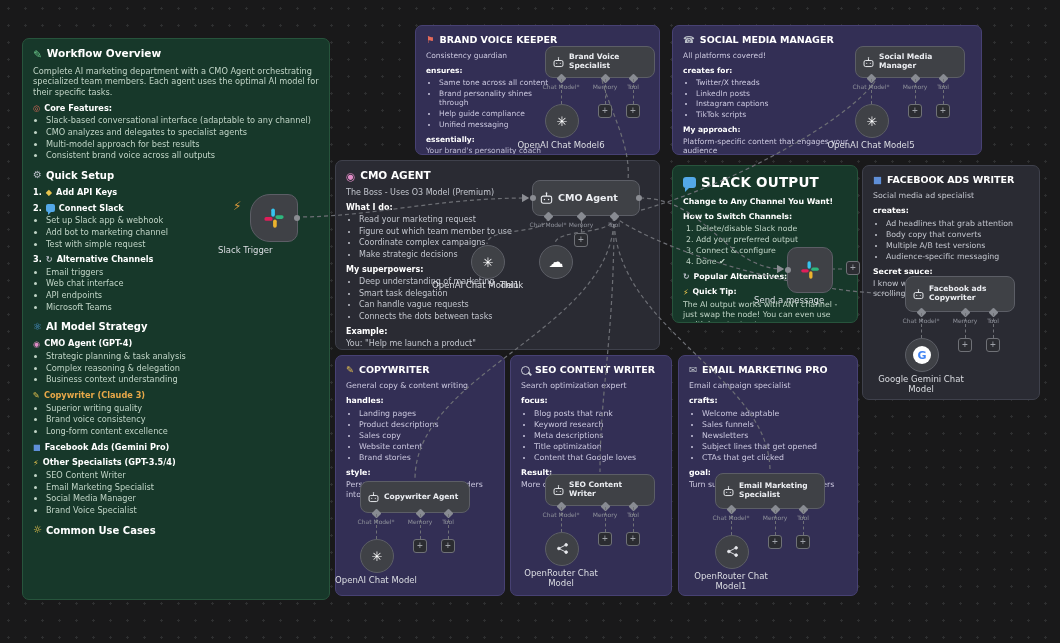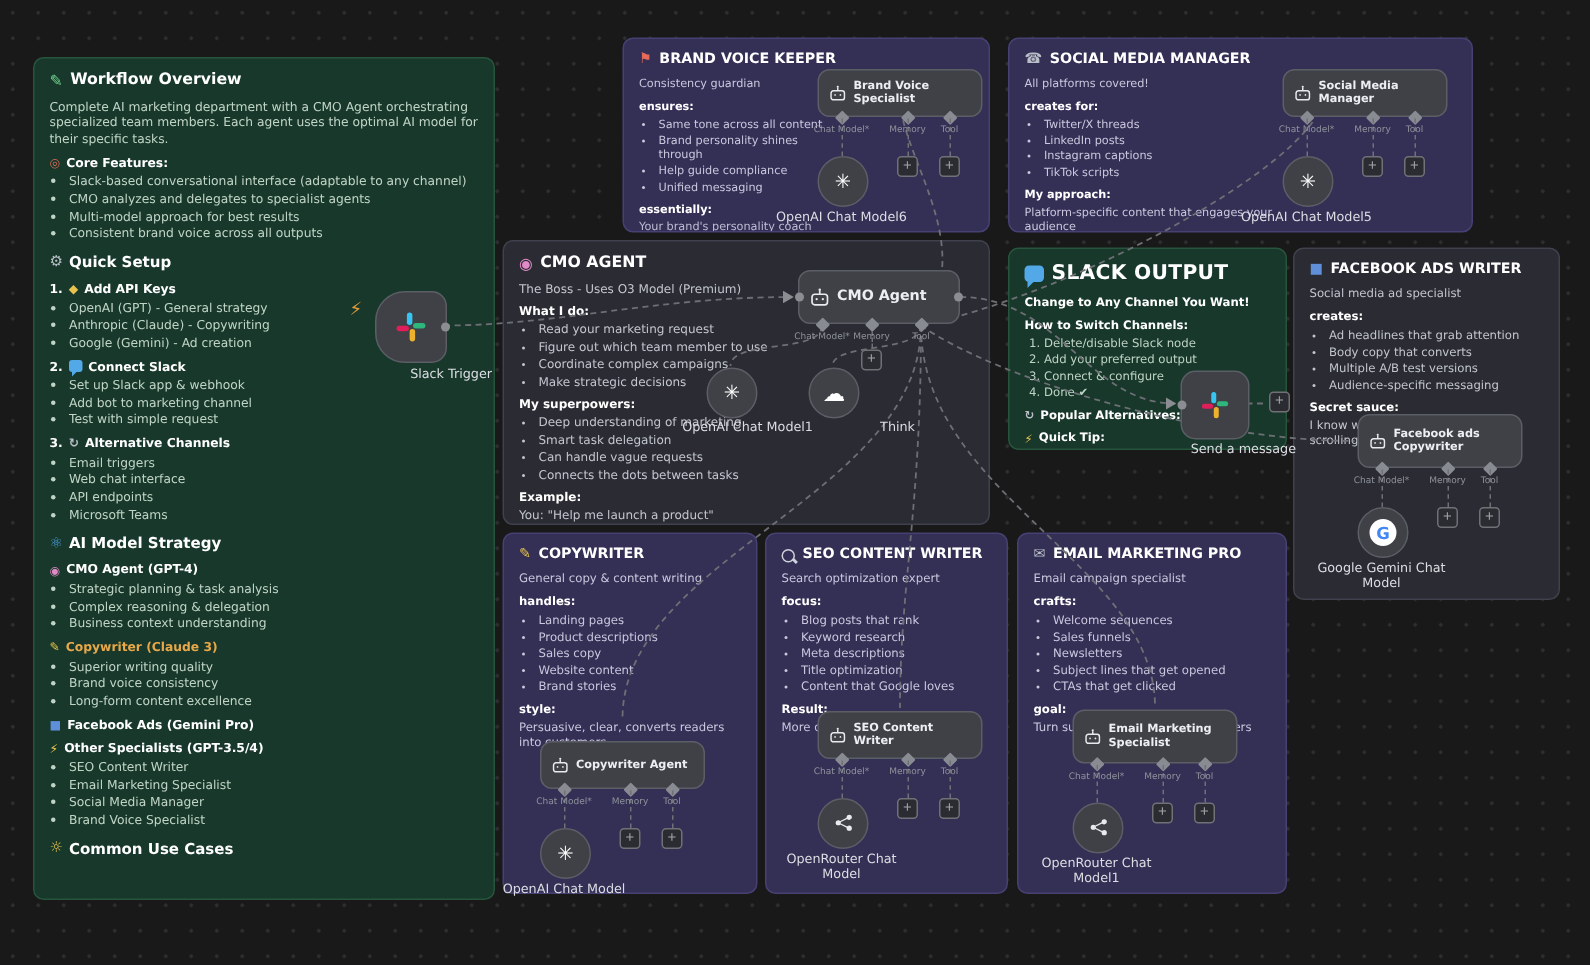--- a/index.html
+++ b/index.html
@@ -43,21 +43,21 @@
   .mag-icon::after{content:"";position:absolute;width:4px;height:1.5px;background:#cfd2da;transform:rotate(45deg);right:-3px;bottom:-1px}
   
   svg.wires{position:absolute;left:0;top:0;z-index:2;pointer-events:none}
   .wire{stroke:#6d6f75;stroke-width:1.2;fill:none;stroke-dasharray:4 3}
   
   .sqnode{position:absolute;width:46px;height:46px;background:#3f4146;border:1px solid #5c5e66;border-radius:10px;display:flex;align-items:center;justify-content:center;z-index:3}
   .sqnode.trigger{border-radius:20px 10px 10px 20px}
   .sqnode.send{width:44px;height:44px}
   .dot-r{position:absolute;right:-3px;top:50%;margin-top:-3px;width:6px;height:6px;border-radius:50%;background:#8b8d93}
   .dot-l{position:absolute;left:-3px;top:50%;margin-top:-3px;width:6px;height:6px;border-radius:50%;background:#8b8d93}
-  .freelabel{position:absolute;width:110px;text-align:right;font-size:8.5px;color:#dcdee3;z-index:3;line-height:1.15}
+  .freelabel{position:absolute;width:110px;text-align:left;font-size:8.5px;color:#dcdee3;z-index:3;line-height:1.15}
   .freecircle{position:absolute;width:32px;height:32px;border-radius:50%;background:#3f4146;border:1px solid #5c5e66;display:flex;align-items:center;justify-content:center;z-index:3}
   .bolt{position:absolute;z-index:3;font-size:12px;color:#e09c3c}
   
   .agent-group{position:absolute;width:110px;z-index:3}
   .cmo-group{width:108px}
   .agent-node{position:relative;height:32px;background:#3f4146;border:1px solid #5c5e66;border-radius:8px;display:flex;align-items:center;gap:4px;padding:0 6px;box-sizing:border-box}
   .h36 .agent-node{height:36px}
   .agent-title{font-size:7.5px;font-weight:600;color:#eceef2;line-height:1.15}
   .agent-title.big{font-size:9.5px}
   .robot{display:flex;flex:none}
@@ -104,25 +104,20 @@
 
   <h2>
       <span class="ic gy">⚙</span>
       <span>Quick Setup</span>
     </h2>
   <p class="shead">
       <span>1.</span>
       <span class="ic y">◆</span>
       <span>Add API Keys</span>
     </p>
-  <ul>
-      <li>OpenAI (GPT) - General strategy</li>
-      <li>Anthropic (Claude) - Copywriting</li>
-      <li>Google (Gemini) - Ad creation</li>
-    </ul>
   <p class="shead">
       <span>2.</span>
       <span class="bubble-icon"></span>
       <span>Connect Slack</span>
     </p>
   <ul>
       <li>Set up Slack app &amp; webhook</li>
       <li>Add bot to marketing channel</li>
       <li>Test with simple request</li>
     </ul>
@@ -242,21 +237,21 @@
         <li>Connects the dots between tasks</li>
       </ul>
     <p class="shead">Example:</p>
   </div>
   <div class="cmo-example">
     <p>You: "Help me launch a product"</p>
 
   </div>
 </section>
 
-<section class="sticky green" style="left:672px;top:165px;width:186px;height:135px;font-size:7.8px">
+<section class="sticky green" style="left:672px;top:165px;width:186px;height:158px;font-size:7.8px">
   <h1 class="xl">
       <span class="bubble-icon bubble-lg"></span>
       <span>SLACK OUTPUT</span>
     </h1>
   <p class="subT">Change to Any Channel You Want!</p>
   <p class="shead">How to Switch Channels:</p>
   <ol>
       <li>Delete/disable Slack node</li>
       <li>Add your preferred output</li>
       <li>Connect &amp; configure</li>
@@ -327,21 +322,21 @@
 </section>
 
 <section class="sticky purple" style="left:678px;top:355px;width:180px;height:241px;font-size:7.8px">
   <h1 style="font-size:9.5px">
       <span class="ic gy">✉</span>
       <span>EMAIL MARKETING PRO</span>
     </h1>
   <p>Email campaign specialist</p>
   <p class="shead">crafts:</p>
   <ul>
-      <li>Welcome sequences</li>
+      <li>Welcome adaptable</li>
       <li>Sales funnels</li>
       <li>Newsletters</li>
       <li>Subject lines that get opened</li>
       <li>CTAs that get clicked</li>
     </ul>
   <p class="shead">goal:</p>
   <p>Turn subscribers into loyal customers</p>
 </section>
 
 <svg class="wires" width="1060" height="643">
@@ -511,21 +506,21 @@
   <span class="stub s3"></span>
   <span class="modelwire"></span>
   <button class="plusbox pb2">+</button>
   <button class="plusbox pb3">+</button>
   <div class="subcircle">
       <span class="gcircle">G</span>
     </div>
   <div class="sublabel">Google Gemini Chat Model</div>
 </div>
 
-<div class="agent-group" style="left:360px;top:494px">
+<div class="agent-group" style="left:360px;top:481px">
   <div class="agent-node">
     <span class="robot">
         <svg viewBox="0 0 16 16" width="13" height="13">
           <g fill="none" stroke="#e8eaee" stroke-width="1.2">
             <rect x="2.5" y="5.5" width="11" height="7.5" rx="2"></rect>
             <line x1="8" y1="5.5" x2="8" y2="3"></line>
           </g>
           <circle cx="8" cy="2.3" r=".9" fill="#e8eaee"></circle>
           <circle cx="5.8" cy="9" r=".7" fill="#e8eaee"></circle>
           <circle cx="10.2" cy="9" r=".7" fill="#e8eaee"></circle>

